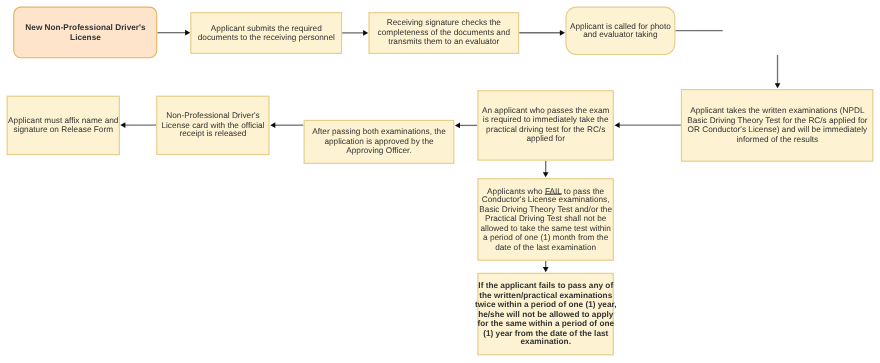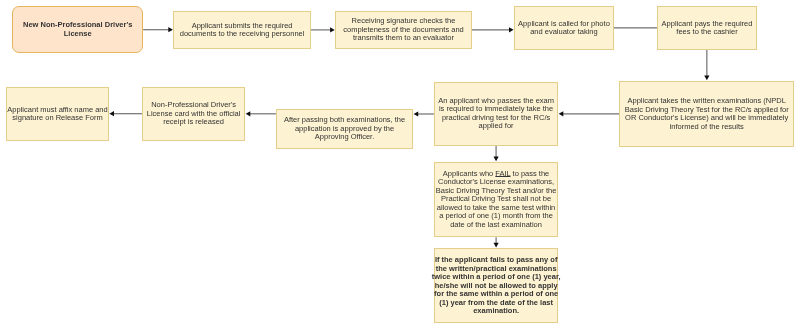--- a/index.html
+++ b/index.html
@@ -76,30 +76,24 @@
         <div class="ln">documents to the receiving personnel</div>
       </span>
     </div>
     <div class="node" style="left: 335.1px; top: 11.3px; width: 136.8px; height: 37.7px; background: rgb(253, 242, 209); border-color: rgb(229, 205, 138); color: rgb(51, 51, 51);">
       <span class="lbl" title="Receiving personnel checks the completeness of the documents and transmits them to an evaluator">
         <div class="ln">Receiving signature checks the</div>
         <div class="ln">completeness of the documents and</div>
         <div class="ln">transmits them to an evaluator</div>
       </span>
     </div>
-    <div class="node" style="left: 514px; top: 6px; width: 99.9px; height: 44px; background: rgb(253, 242, 209); border-color: rgb(229, 205, 138); color: rgb(51, 51, 51);">
+    <div class="node" style="left: 514px; top: 6px; width: 99.9px; height: 44px; background: rgb(253, 242, 209); border-color: rgb(229, 205, 138); color: rgb(51, 51, 51); border-radius: 10px;">
       <span class="lbl" title="Applicant is called for photo and signature taking">
         <div class="ln">Applicant is called for photo</div>
         <div class="ln">and evaluator taking</div>
-      </span>
-    </div>
-    <div class="node" style="left: 657px; top: 6px; width: 100px; height: 44px; background: rgb(253, 242, 209); border-color: rgb(229, 205, 138); color: rgb(51, 51, 51);">
-      <span class="lbl" title="Applicant pays the required fees to the cashier">
-        <div class="ln">Applicant pays the required</div>
-        <div class="ln">fees to the cashier</div>
       </span>
     </div>
     <div class="node" style="left: 619.4px; top: 81.1px; width: 174.6px; height: 66px; background: rgb(253, 242, 209); border-color: rgb(229, 205, 138); color: rgb(51, 51, 51);">
       <span class="lbl" title="Applicant takes the written examinations (NPDL Basic Driving Theory Test for the RC/s applied for OR Conductor's License) and will be immediately informed of the results">
         <div class="ln">Applicant takes the written examinations (NPDL</div>
         <div class="ln">Basic Driving Theory Test for the RC/s applied for</div>
         <div class="ln">OR Conductor's License) and will be immediately</div>
         <div class="ln">informed of the results</div>
       </span>
     </div>

